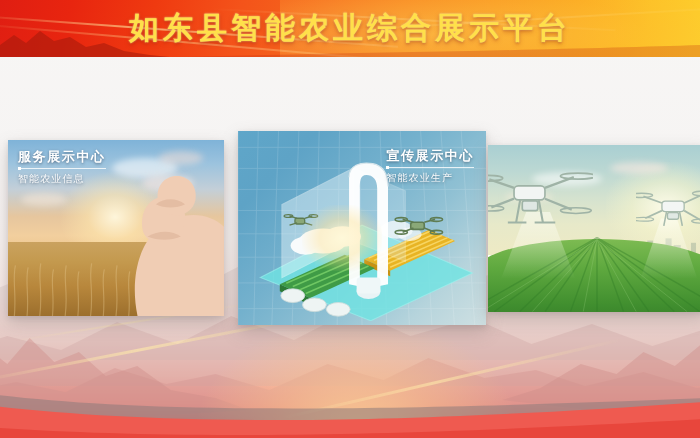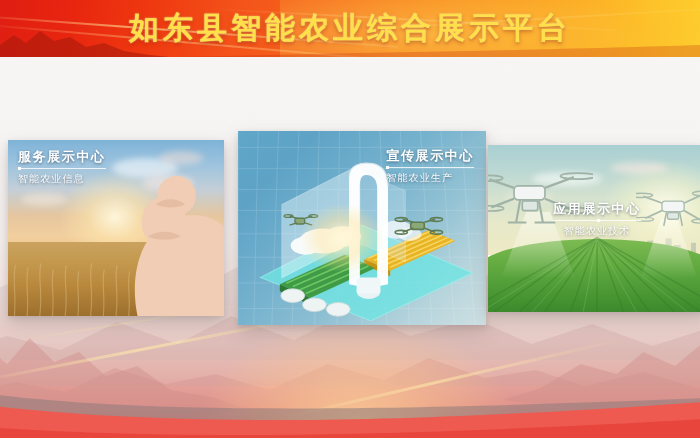--- a/index.html
+++ b/index.html
@@ -678,21 +678,16 @@
               <ellipse cx="74" cy="12" rx="13" ry="2.4" fill="none"></ellipse>
               <ellipse cx="8" cy="39" rx="11" ry="2" fill="none"></ellipse>
               <ellipse cx="72" cy="41" rx="12" ry="2.2" fill="none"></ellipse>
               <path d="M33,31 L30,46 M47,31 L50,46" stroke-width="1.7" fill="none"></path>
               <rect x="34" y="32" width="12" height="7" rx="2" fill="#e1e9e4"></rect>
             </g>
           </svg>
         </div>
       </div>
 
-      <div class="card-caption" style="left:50%; top:57px; transform:translateX(-50%); text-align:center;">
-        <div class="cap-title">应用展示中心</div>
-        <div class="cap-rule"></div>
-        <div class="cap-sub">智能农业技术</div>
-      </div>
     </div>
   </div>
 
 </div>
 
 </body></html>

